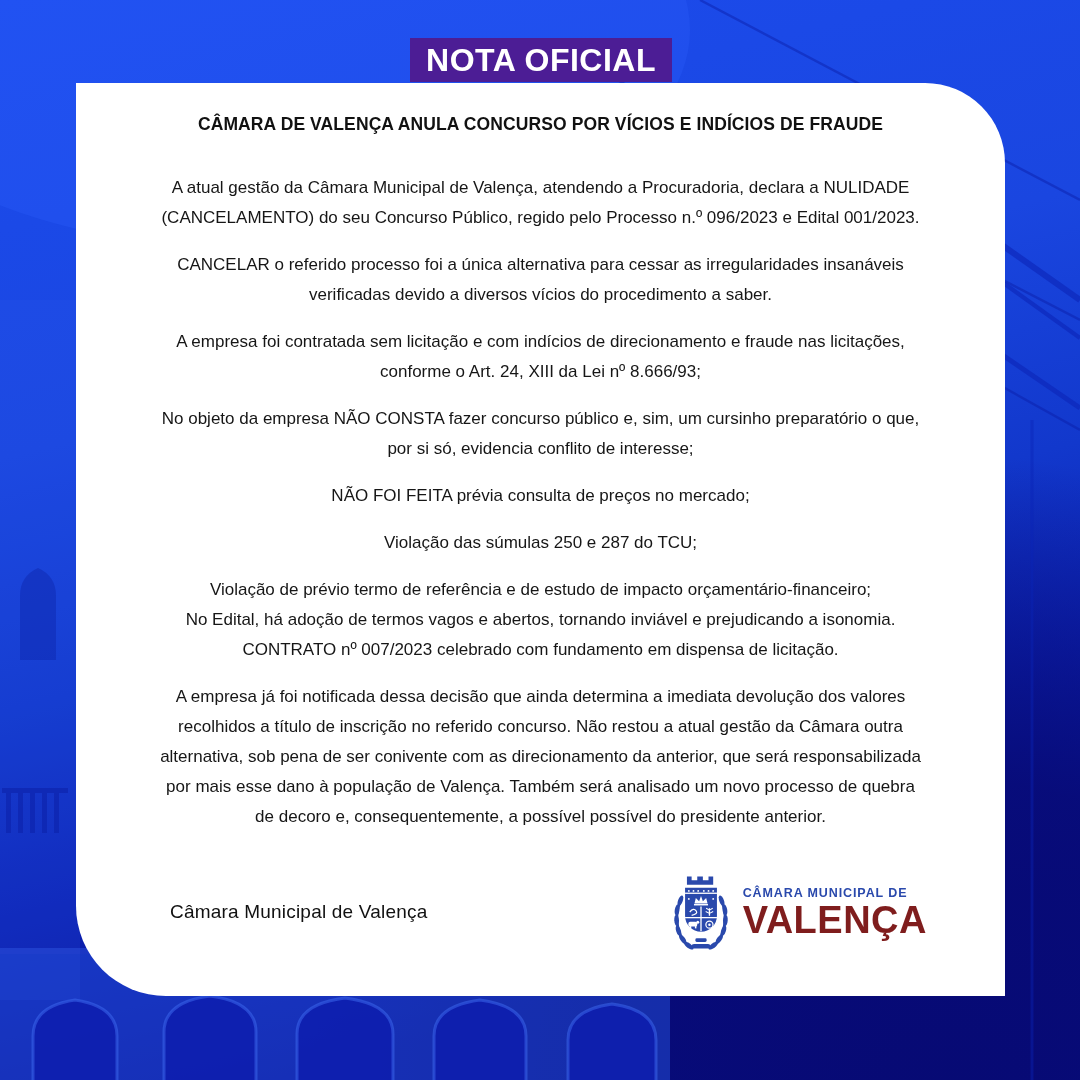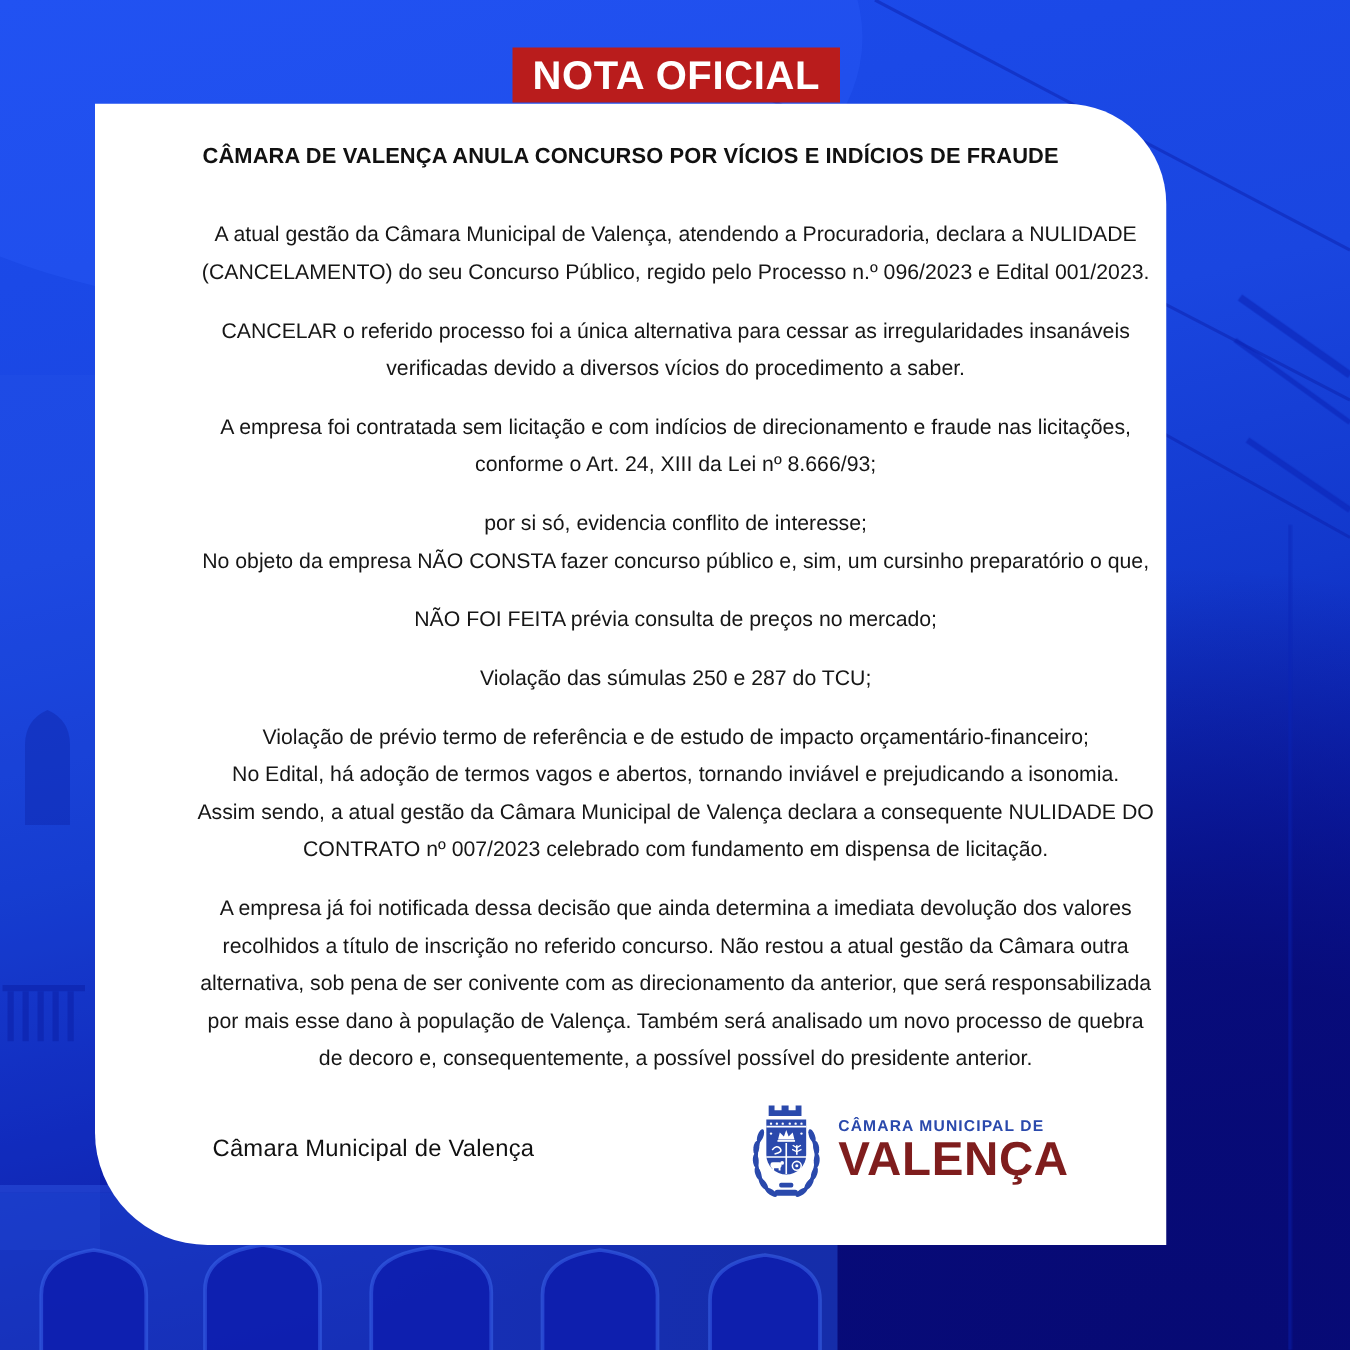--- a/index.html
+++ b/index.html
@@ -3,26 +3,26 @@
 <meta charset="utf-8">
 <style>
   html,body{margin:0;padding:0;background:#0a17a2;}
   .stage{
     position:relative;width:1080px;height:1080px;overflow:hidden;
     font-family:"Liberation Sans","DejaVu Sans",sans-serif;
   }
   .decor{position:absolute;inset:0;width:1080px;height:1080px;display:block;}
   .banner{
     position:absolute;top:38px;left:410px;height:44px;min-width:262px;
-    background:#b91c1c;color:#ffffff;display:flex;align-items:center;justify-content:center;
+    background:#4c1d95;color:#ffffff;display:flex;align-items:center;justify-content:center;
     font-size:32px;font-weight:800;letter-spacing:0.5px;padding:0 12px;box-sizing:border-box;
     z-index:3;
   }
   .card{
-    position:absolute;left:76px;top:83px;width:857px;height:913px;
+    position:absolute;left:76px;top:83px;width:929px;height:913px;
     background:#ffffff;border-radius:0 80px 0 90px;
     box-sizing:border-box;padding:28px 30px 24px;
     display:flex;flex-direction:column;z-index:2;overflow:hidden;
   }
   .title{
     margin:0 auto 24px;max-width:880px;text-align:center;
     font-size:17.5px;font-weight:700;color:#111111;line-height:26px;letter-spacing:0.1px;
   }
   .note-body{width:869px;margin:0 auto;}
   .note-body .block{margin:12px 0 17px;}
@@ -123,33 +123,32 @@
         </div>
         <div class="block">
           <p>CANCELAR o referido processo foi a única alternativa para cessar as irregularidades insanáveis</p>
           <p>verificadas devido a diversos vícios do procedimento a saber.</p>
         </div>
         <div class="block">
           <p>A empresa foi contratada sem licitação e com indícios de direcionamento e fraude nas licitações,</p>
           <p>conforme o Art. 24, XIII da Lei nº 8.666/93;</p>
         </div>
         <div class="block">
+          <p>No objeto da empresa NÃO CONSTA fazer concurso público e, sim, um cursinho preparatório o que,</p>
           <p>por si só, evidencia conflito de interesse;</p>
-          <p>No objeto da empresa NÃO CONSTA fazer concurso público e, sim, um cursinho preparatório o que,</p>
         </div>
         <div class="block">
           <p>NÃO FOI FEITA prévia consulta de preços no mercado;</p>
         </div>
         <div class="block">
           <p>Violação das súmulas 250 e 287 do TCU;</p>
         </div>
         <div class="block">
           <p>Violação de prévio termo de referência e de estudo de impacto orçamentário-financeiro;</p>
           <p>No Edital, há adoção de termos vagos e abertos, tornando inviável e prejudicando a isonomia.</p>
-          <p>Assim sendo, a atual gestão da Câmara Municipal de Valença declara a consequente NULIDADE DO</p>
           <p>CONTRATO nº 007/2023 celebrado com fundamento em dispensa de licitação.</p>
         </div>
         <div class="block">
           <p>A empresa já foi notificada dessa decisão que ainda determina a imediata devolução dos valores</p>
           <p>recolhidos a título de inscrição no referido concurso. Não restou a atual gestão da Câmara outra</p>
           <p>alternativa, sob pena de ser conivente com as direcionamento da anterior, que será responsabilizada</p>
           <p>por mais esse dano à população de Valença. Também será analisado um novo processo de quebra</p>
           <p>de decoro e, consequentemente, a possível possível do presidente anterior.</p>
         </div>
       </div>

